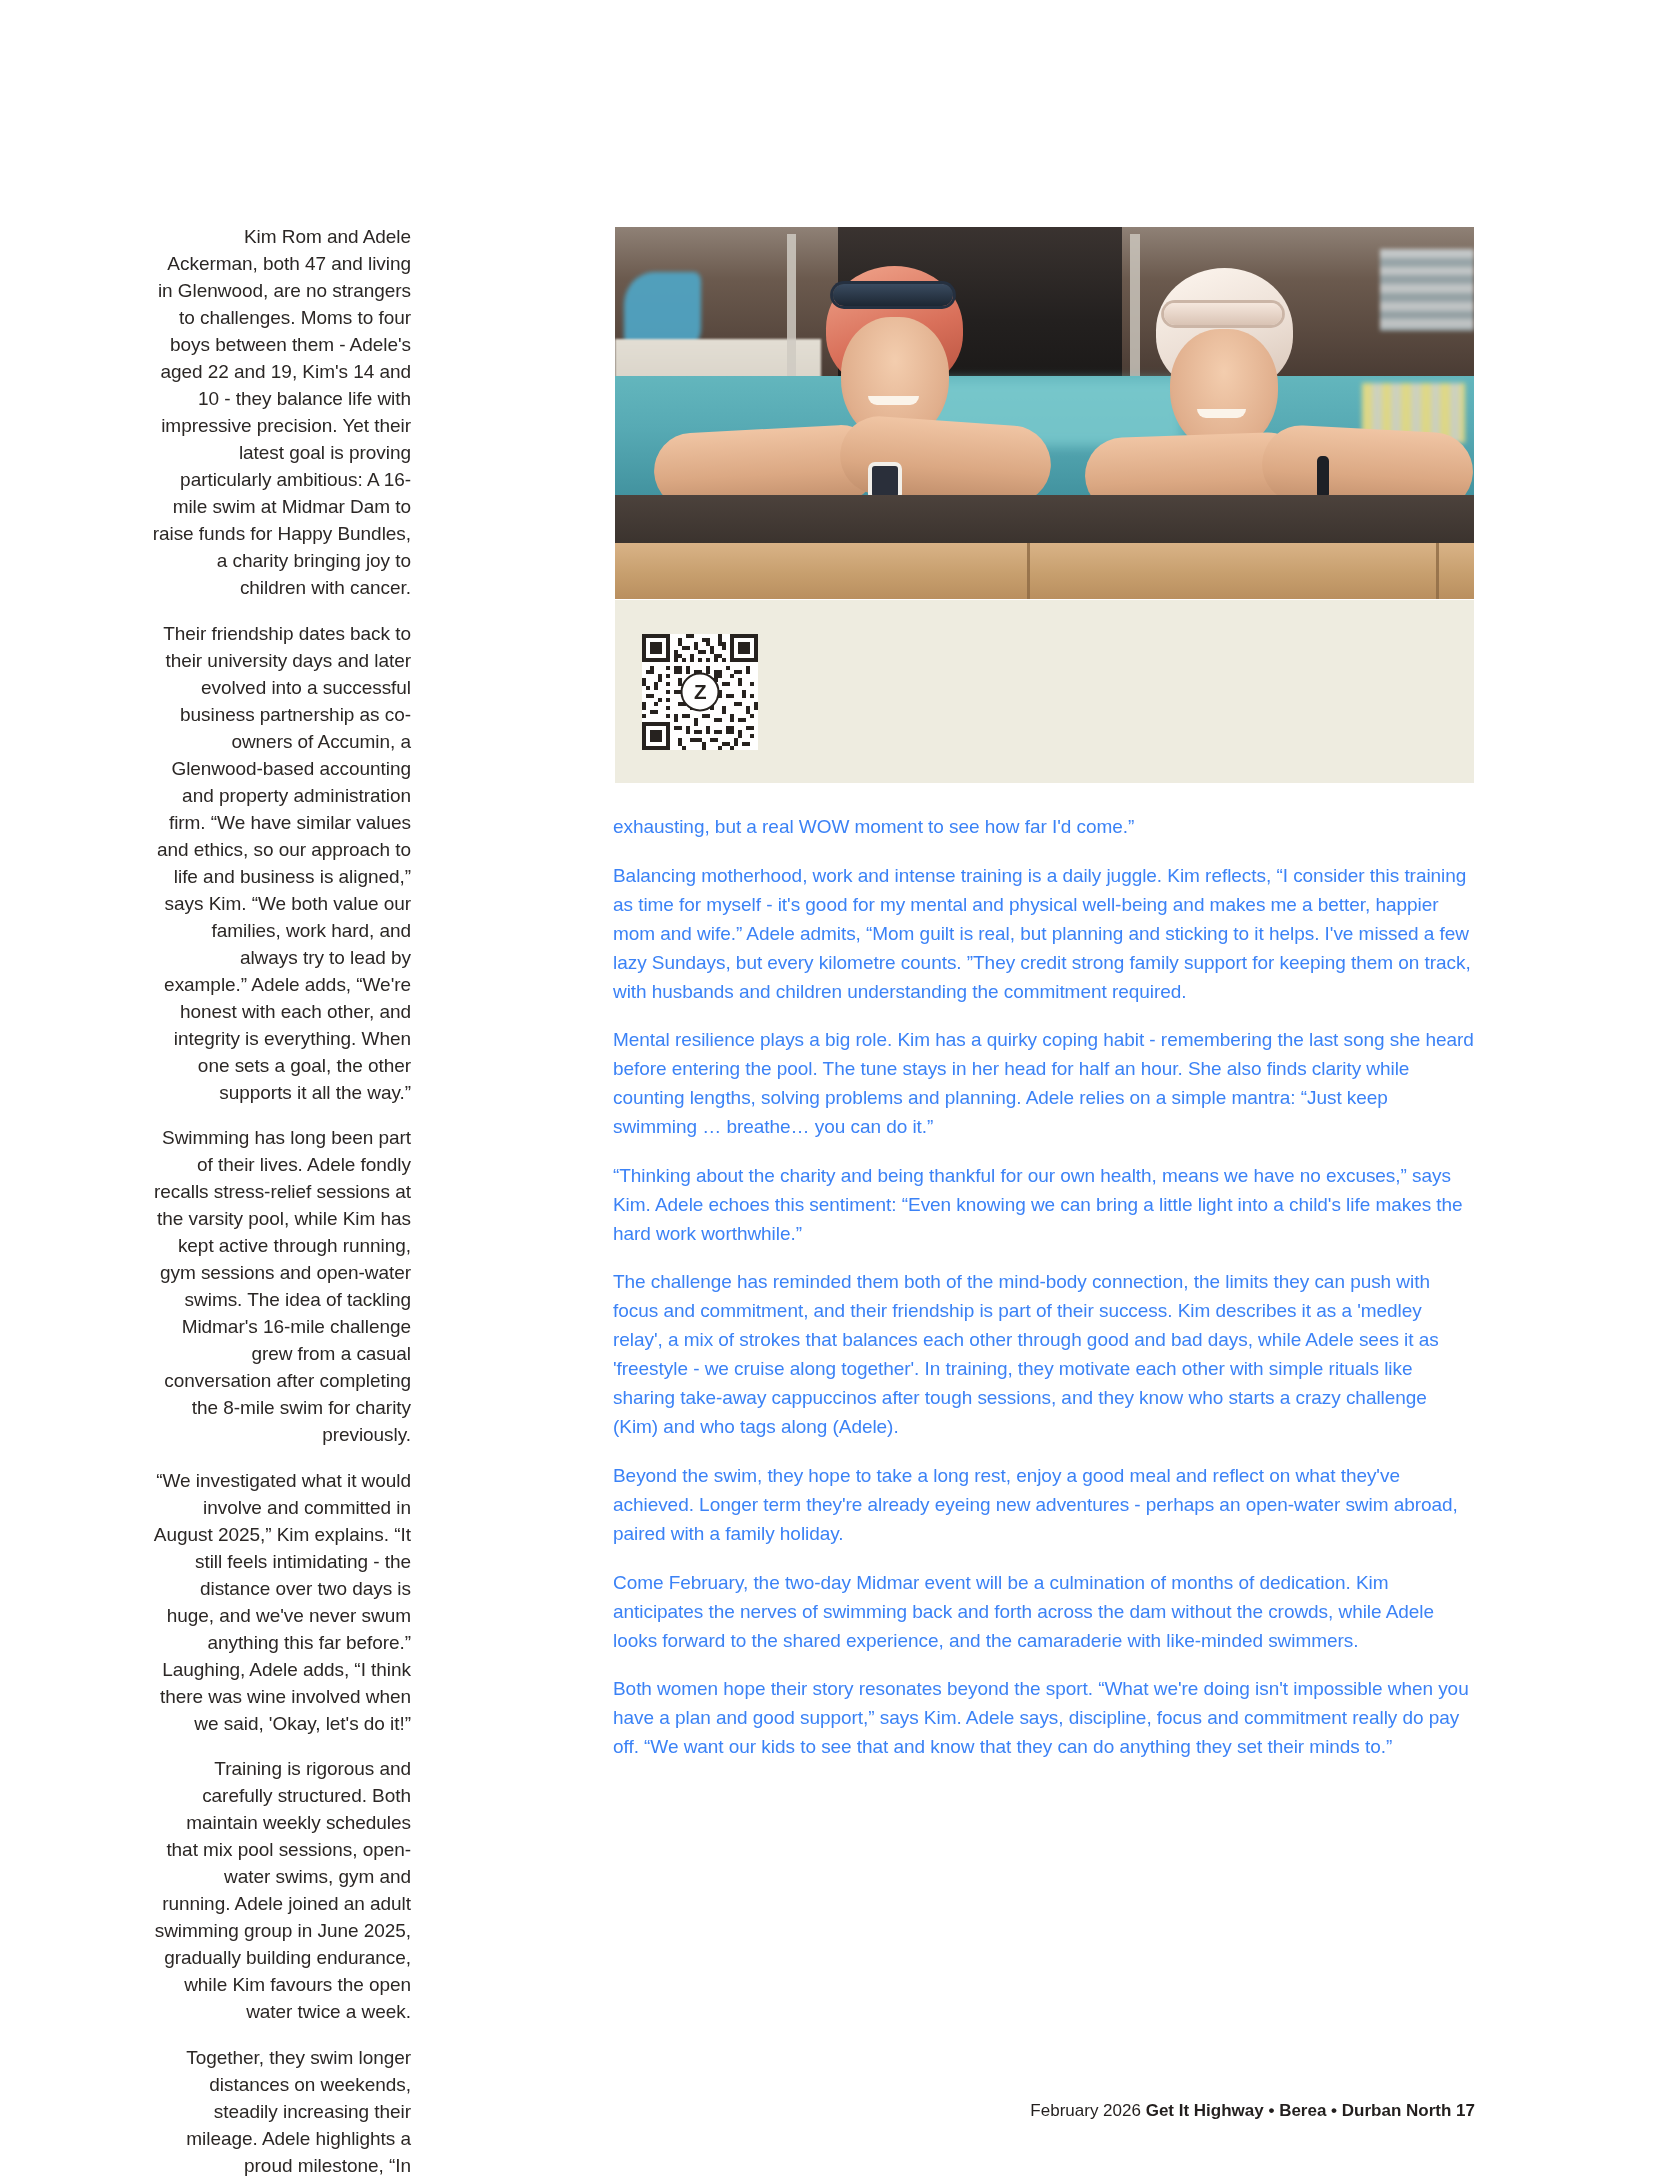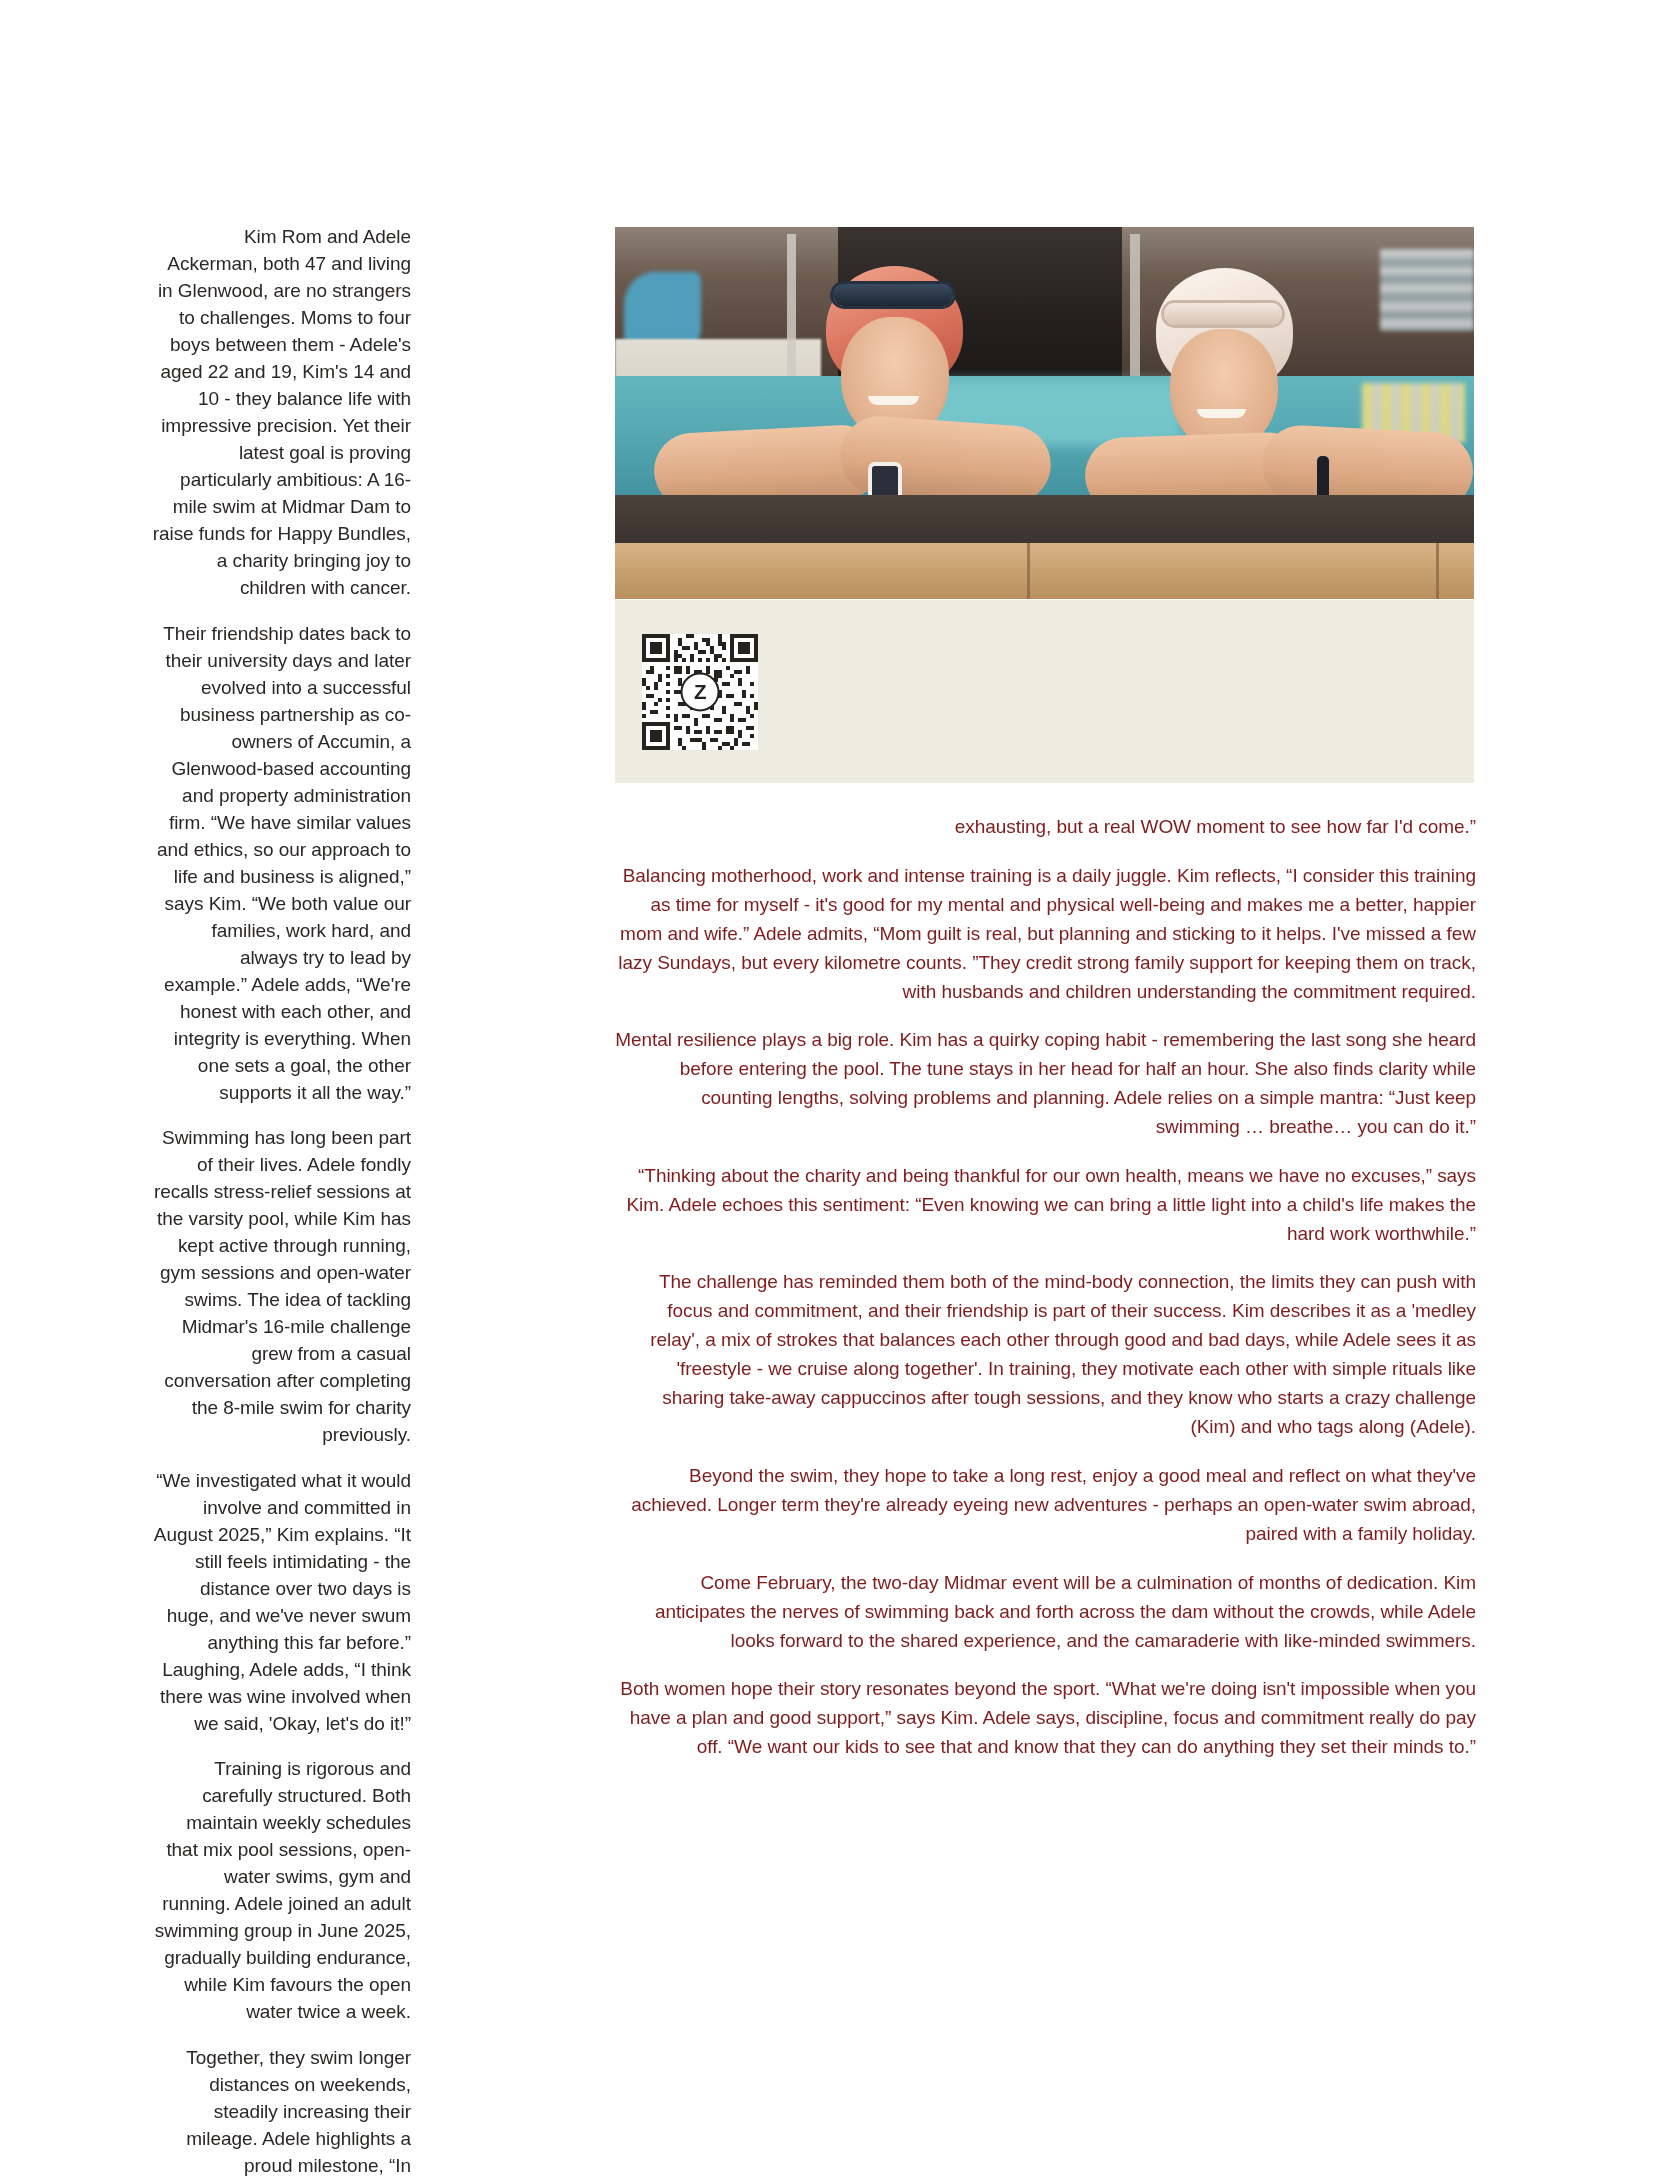--- a/index.html
+++ b/index.html
@@ -181,22 +181,21 @@
     position: absolute;
     left: 613px;
     top: 812px;
     width: 863px;
   }
   .col-right p {
     margin: 0 0 19.6px 0;
     font-size: 19px;
     line-height: 29px;
     letter-spacing: -0.05px;
-    color: #7f1d1d;
-    text-align: right;
+    color: #3b82f6;
   }
 
   
   .footer {
     position: absolute;
     left: 0;
     top: 2101px;
     width: 1475px;
     text-align: right;
     font-size: 17px;
@@ -395,15 +394,18 @@
     <p>exhausting, but a real WOW moment to see how far I'd come.”</p>
     <p>Balancing motherhood, work and intense training is a daily juggle. Kim reflects, “I consider this training as time for myself - it's good for my mental and physical well-being and makes me a better, happier mom and wife.” Adele admits, “Mom guilt is real, but planning and sticking to it helps. I've missed a few lazy Sundays, but every kilometre counts. ”They credit strong family support for keeping them on track, with husbands and children understanding the commitment required.</p>
     <p>Mental resilience plays a big role. Kim has a quirky coping habit - remembering the last song she heard before entering the pool. The tune stays in her head for half an hour. She also finds clarity while counting lengths, solving problems and planning. Adele relies on a simple mantra: “Just keep swimming … breathe… you can do it.”</p>
     <p>“Thinking about the charity and being thankful for our own health, means we have no excuses,” says Kim. Adele echoes this sentiment: “Even knowing we can bring a little light into a child's life makes the hard work worthwhile.”</p>
     <p>The challenge has reminded them both of the mind-body connection, the limits they can push with focus and commitment, and their friendship is part of their success. Kim describes it as a 'medley relay', a mix of strokes that balances each other through good and bad days, while Adele sees it as 'freestyle - we cruise along together'. In training, they motivate each other with simple rituals like sharing take-away cappuccinos after tough sessions, and they know who starts a crazy challenge (Kim) and who tags along (Adele).</p>
     <p>Beyond the swim, they hope to take a long rest, enjoy a good meal and reflect on what they've achieved. Longer term they're already eyeing new adventures - perhaps an open-water swim abroad, paired with a family holiday.</p>
     <p>Come February, the two-day Midmar event will be a culmination of months of dedication. Kim anticipates the nerves of swimming back and forth across the dam without the crowds, while Adele looks forward to the shared experience, and the camaraderie with like-minded swimmers.</p>
     <p>Both women hope their story resonates beyond the sport. “What we're doing isn't impossible when you have a plan and good support,” says Kim. Adele says, discipline, focus and commitment really do pay off. “We want our kids to see that and know that they can do anything they set their minds to.”</p>
   </div>
 
+  <div class="footer">
+    <span class="thin">February 2026</span><span class="thin">&nbsp;</span><span class="bold">Get It Highway • Berea • Durban North</span><span class="bold">&nbsp;</span><span class="bold">17</span>
+  </div>
 
 </div>
 
 
 </body></html>

